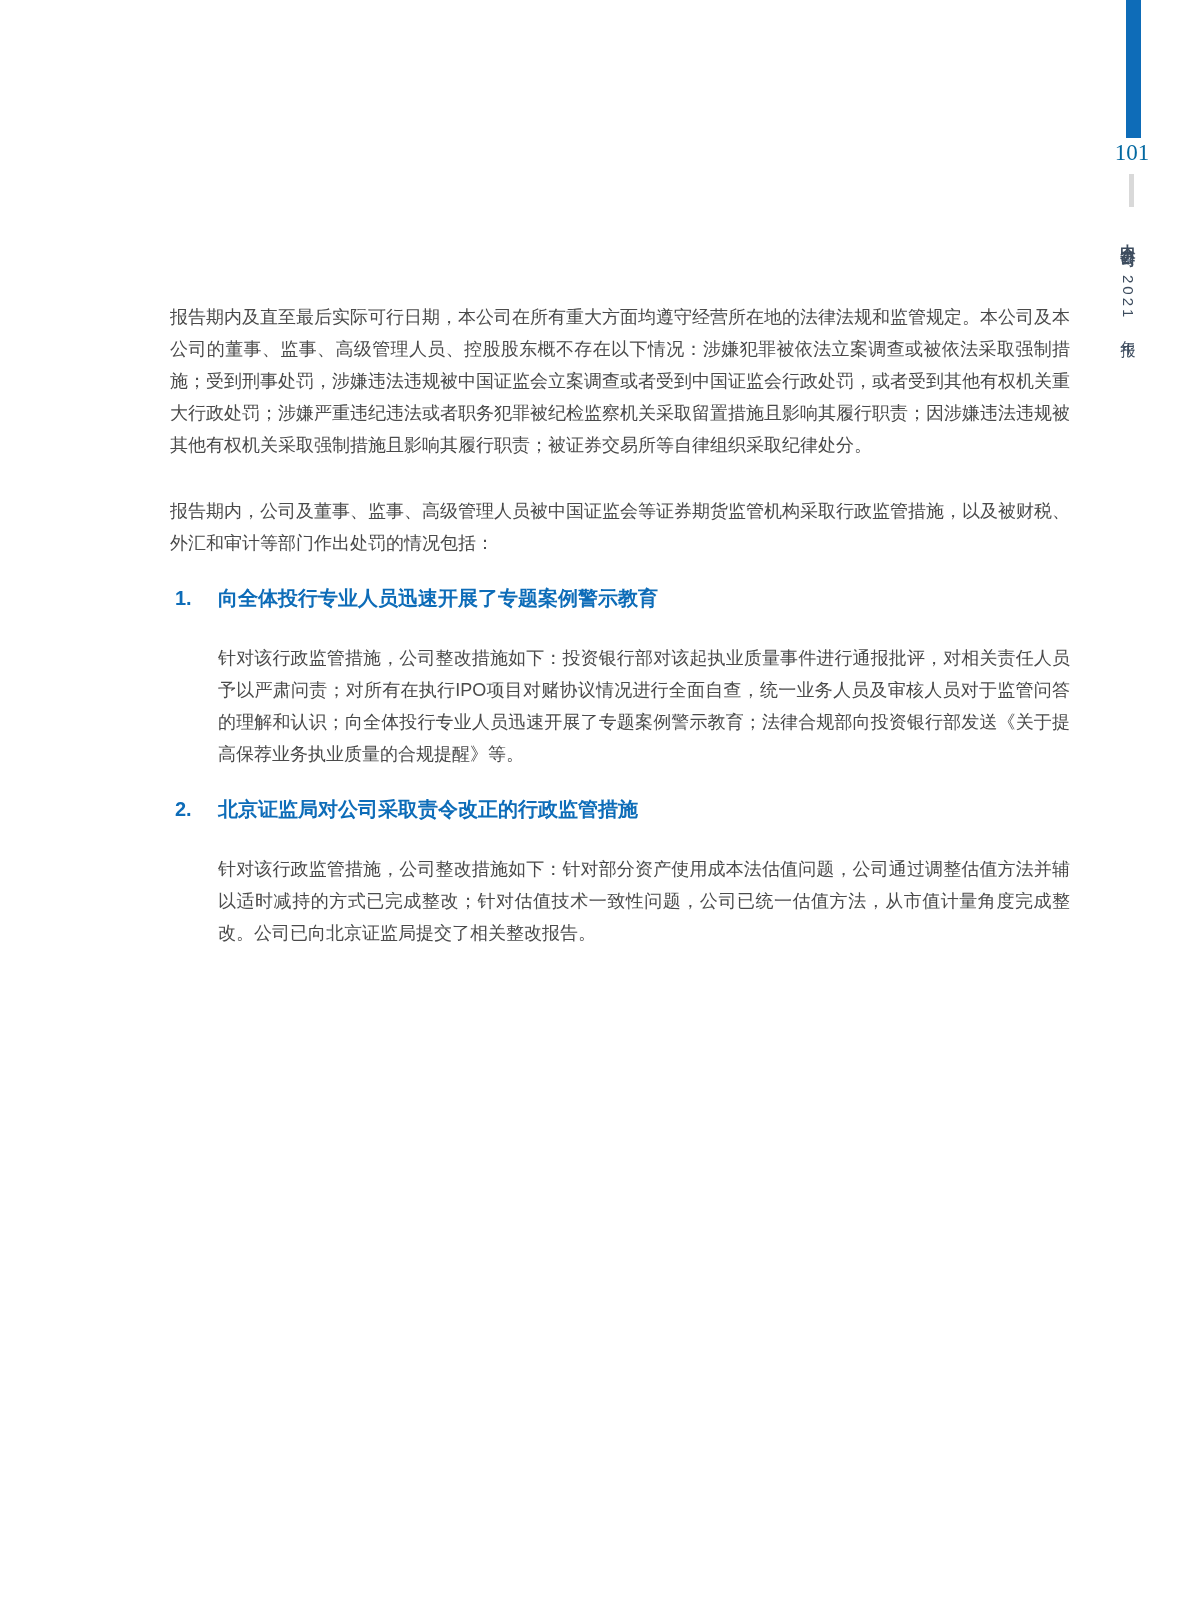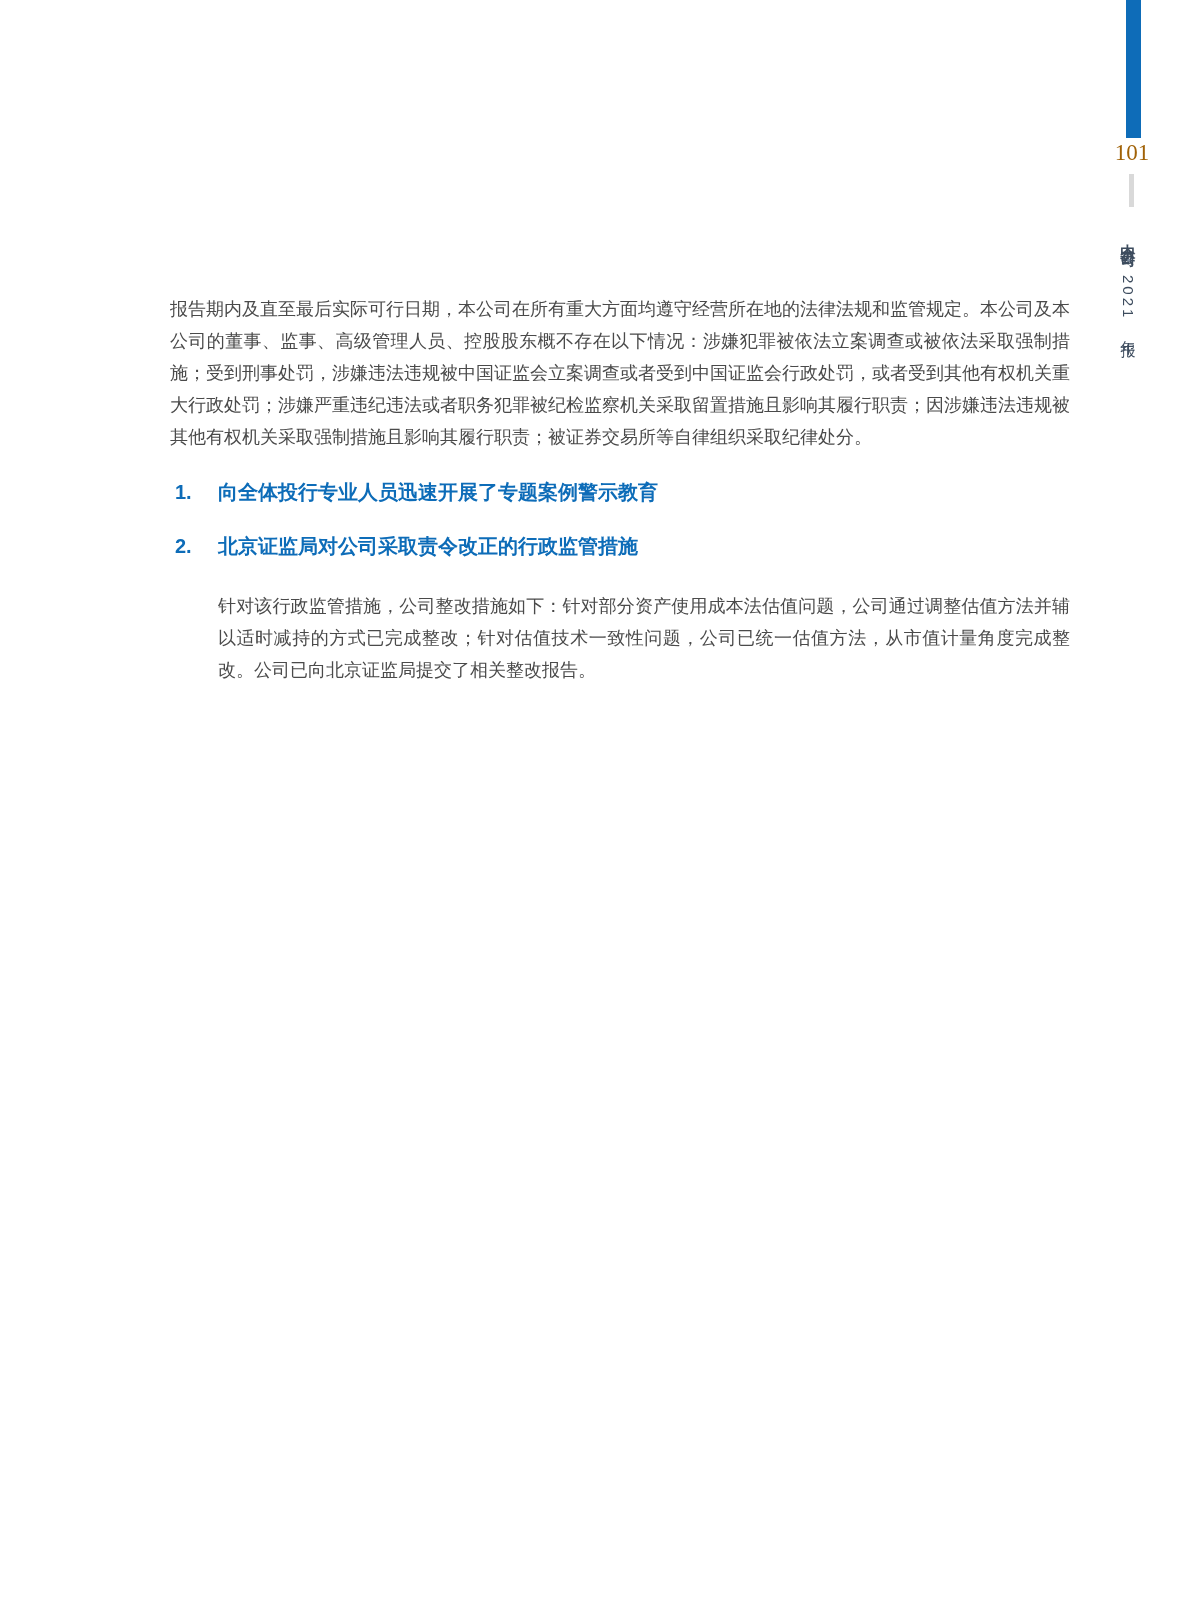--- a/index.html
+++ b/index.html
@@ -19,21 +19,21 @@
     width: 15px; height: 138px;
     background: #0e6cb8;
   }
   .page-number {
     position: absolute;
     left: 1104px; top: 138px;
     width: 56px;
     text-align: center;
     font-family: "Liberation Serif", serif;
     font-size: 23px;
-    color: #a16207;
+    color: #0369a1;
     line-height: 30px;
   }
   .page-tick {
     position: absolute;
     left: 1129px; top: 174px;
     width: 5px; height: 33px;
     background: #d9d9d9;
   }
   .side-caption {
     position: absolute;
@@ -80,21 +80,21 @@
     transform-origin: left center;
     white-space: nowrap;
   }
   .para {
     font-size: 18px;
     line-height: 32px;
     color: #4a4a4a;
     text-align: justify;
     margin: 0;
   }
-  .intro-para-1 { margin-top: 22px; }
+  .intro-para-1 { margin-top: 30px; }
   .intro-para-2 { margin-top: 34px; }
 
   .subsection { margin-left: 5px; margin-top: 24px; }
   .subsection-heading {
     display: flex;
     align-items: flex-start;
     font-size: 20px;
     line-height: 30px;
     font-weight: bold;
     color: #0d6cb8;
@@ -114,27 +114,29 @@
   <div class="page-number">101</div>
   <div class="page-tick"></div>
   <div class="side-caption">
     <span class="side-company">中金公司</span><span class="side-dot">●</span><span class="side-report">2021 年报</span>
   </div>
 
   <div class="content">
 
 
     <p class="para intro-para-1">报告期内及直至最后实际可行日期，本公司在所有重大方面均遵守经营所在地的法律法规和监管规定。本公司及本公司的董事、监事、高级管理人员、控股股东概不存在以下情况：涉嫌犯罪被依法立案调查或被依法采取强制措施；受到刑事处罚，涉嫌违法违规被中国证监会立案调查或者受到中国证监会行政处罚，或者受到其他有权机关重大行政处罚；涉嫌严重违纪违法或者职务犯罪被纪检监察机关采取留置措施且影响其履行职责；因涉嫌违法违规被其他有权机关采取强制措施且影响其履行职责；被证券交易所等自律组织采取纪律处分。</p>
+    <p class="para intro-para-2">报告期内，公司及董事、监事、高级管理人员被中国证监会等证券期货监管机构采取行政监管措施，以及被财税、外汇和审计等部门作出处罚的情况包括：</p>
 
     <div class="subsection">
       <div class="subsection-heading">
         <span class="subsection-number">1.</span>
         <span class="subsection-title">向全体投行专业人员迅速开展了专题案例警示教育</span>
       </div>
       <div class="subsection-body">
+        <p class="para sub-para-2">针对该行政监管措施，公司整改措施如下：投资银行部对该起执业质量事件进行通报批评，对相关责任人员予以严肃问责；对所有在执行IPO项目对赌协议情况进行全面自查，统一业务人员及审核人员对于监管问答的理解和认识；向全体投行专业人员迅速开展了专题案例警示教育；法律合规部向投资银行部发送《关于提高保荐业务执业质量的合规提醒》等。</p>
       </div>
     </div>
 
     <div class="subsection">
       <div class="subsection-heading">
         <span class="subsection-number">2.</span>
         <span class="subsection-title">北京证监局对公司采取责令改正的行政监管措施</span>
       </div>
       <div class="subsection-body">
         <p class="para sub-para-2">针对该行政监管措施，公司整改措施如下：针对部分资产使用成本法估值问题，公司通过调整估值方法并辅以适时减持的方式已完成整改；针对估值技术一致性问题，公司已统一估值方法，从市值计量角度完成整改。公司已向北京证监局提交了相关整改报告。</p>

